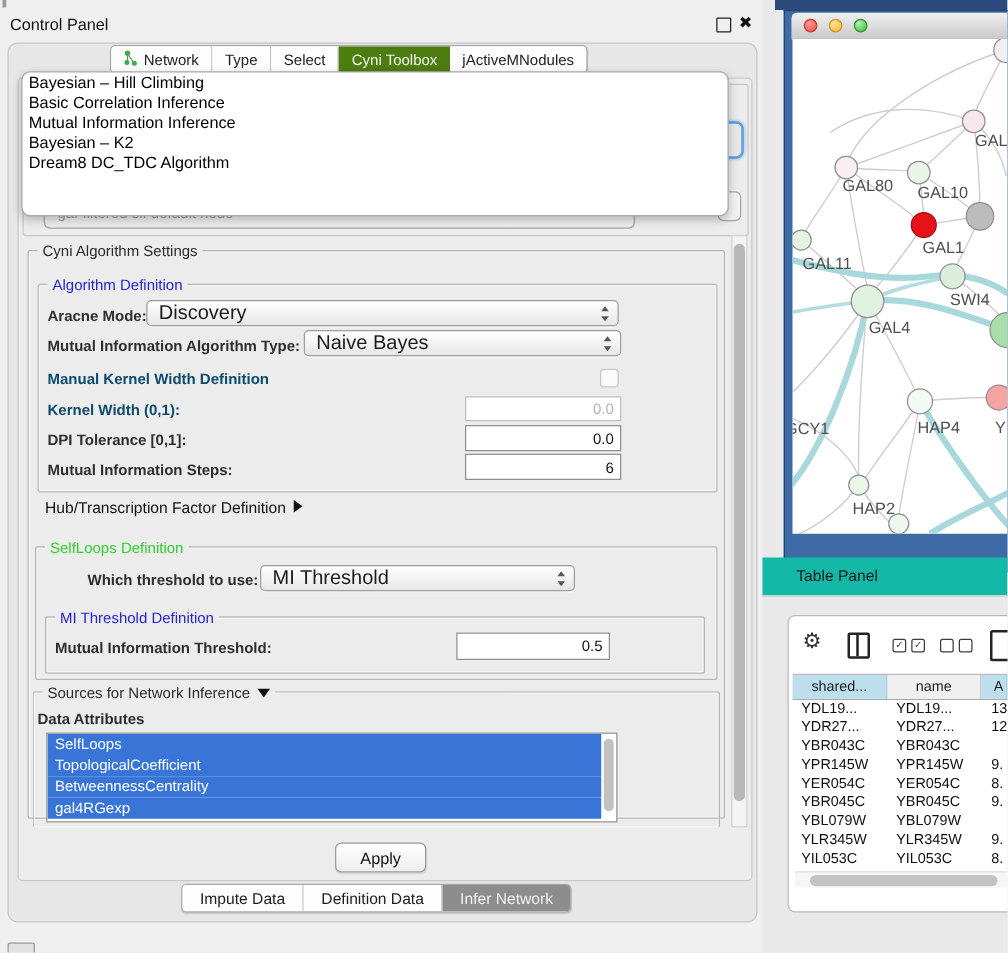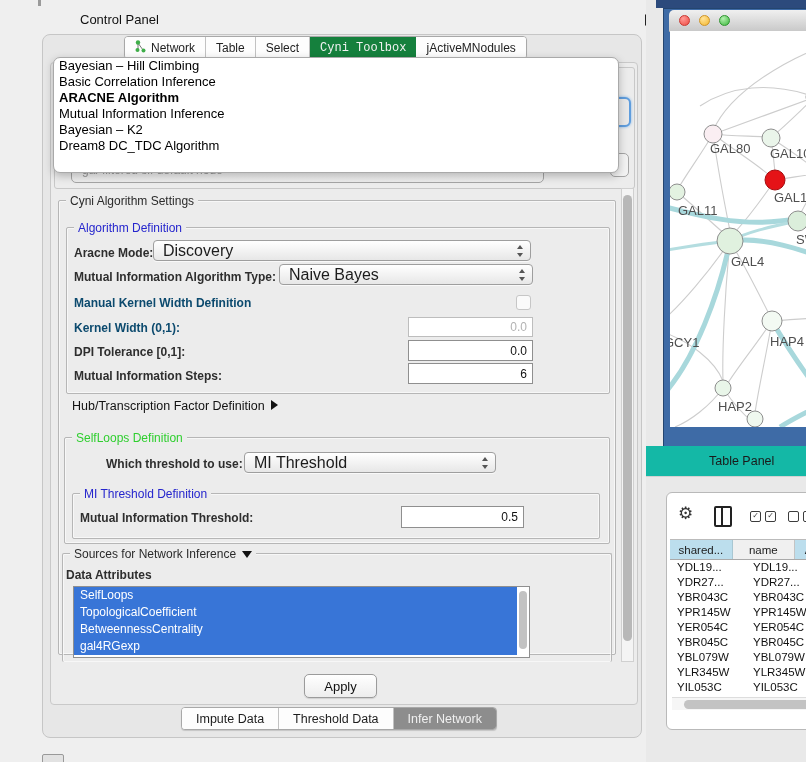--- a/index.html
+++ b/index.html
@@ -2,38 +2,38 @@
 <html><head>
 <meta charset="utf-8">
 <style>
   html,body{margin:0;padding:0;}
   body{
     width:806px;height:762px;position:relative;overflow:hidden;
     background:#efefef;
     font-family:"Liberation Sans","DejaVu Sans",sans-serif;
     -webkit-font-smoothing:antialiased;
   }
-  .abs{position:absolute;margin-left:36px;}
+  .abs{position:absolute;}
 
   
   .cp-titlebar{left:0;top:8;width:610px;height:26px;}
   .cp-title{left:8px;top:12px;font-size:13px;color:#111;}
   .cp-float{left:573px;top:14px;width:10px;height:10px;border:1.5px solid #222;border-radius:1px;}
   .cp-close{left:591px;top:10px;font-size:13px;font-weight:bold;color:#111;}
 
   .cp-body{left:6px;top:34px;width:598px;height:702px;background:#e7e7e7;
     border:1px solid #c6c6c6;border-radius:8px;}
 
   
   .tabrow{left:88px;top:36px;height:21px;display:flex;border:1px solid #a8a8a8;border-radius:4px;
     overflow:hidden;background:#fff;box-shadow:0 1px 1px rgba(0,0,0,.15);}
   .tab{display:flex;align-items:center;justify-content:center;font-size:12px;color:#222;
     background:#fdfdfd;border-right:1px solid #c2c2c2;padding:0 10px;white-space:nowrap;}
   .tab:last-child{border-right:none;}
-  .tab.sel{background:#15803d;color:#f2f2f2;border-right:none;font-family:Liberation Mono, monospace;}
+  .tab.sel{background:#4d7c0f;color:#f2f2f2;border-right:none;}
   .tab .net-ico{margin-right:5px;}
 
   
   .settings-outer{left:14px;top:62px;width:586px;height:641px;background:#ececec;
     border:1px solid #c9c9c9;border-radius:4px;}
   .subpanelA{left:18px;top:67px;width:579px;height:120px;background:#ececec;border:1px solid #c8c8c8;border-radius:3px;}
   .hidden-combo{left:35px;top:156px;width:473px;height:27px;border:1px solid #a5a5a5;border-radius:5px;
     background:linear-gradient(#ffffff,#ececec);color:#9a9a9a;font-size:12px;line-height:27px;padding-left:10px;box-sizing:border-box;}
   .focus-ring{left:572px;top:97px;width:19px;height:26px;border:2px solid #5f9ddd;border-radius:6px;
     box-shadow:0 0 3px #7fb4e8;background:#e8e8e8;}
@@ -109,21 +109,21 @@
   .table-panel-title{left:637px;top:465px;font-size:12.5px;color:#1a1a1a;}
 
   .table-box{left:630px;top:492px;width:190px;height:236px;background:#fff;border:1px solid #b9b9b9;border-radius:6px;}
   .gear{left:642px;top:503px;font-size:17px;color:#333;}
   .col-ico{left:678px;top:506px;width:14px;height:17px;border:2px solid #222;border-radius:2px;}
   .col-ico:before{content:"";position:absolute;left:5px;top:0;width:2px;height:17px;background:#222;}
   .pair{display:flex;gap:4px;}
   .pair .bx{width:9px;height:9px;border:1.5px solid #3c3c3c;border-radius:2px;font-size:8px;line-height:8px;color:#3c3c3c;text-align:center;}
   .file-ico{left:792px;top:504px;width:16px;height:21px;border:2px solid #222;border-radius:2px;background:#fff;}
 
-  .thead{left:634px;top:539px;width:144px;height:21px;display:flex;border-top:1px solid #bbb;border-bottom:1px solid #aaa;box-sizing:border-box;justify-content:center;}
+  .thead{left:634px;top:539px;width:172px;height:21px;display:flex;border-top:1px solid #bbb;border-bottom:1px solid #aaa;box-sizing:border-box;justify-content:center;}
   .th{font-size:11.5px;color:#1c1c1c;display:flex;align-items:center;justify-content:center;border-right:1px solid #a9c7d2;box-sizing:border-box;}
   .th.blue{background:#bcdeed;}
   .th.plain{background:#f0f0f0;border-right:1px solid #c4c4c4;}
   .trows{left:634px;top:560px;width:172px;height:137px;overflow:hidden;}
   .trow{display:flex;height:15px;line-height:15px;font-size:11.5px;color:#111;}
   .td{padding-left:7px;box-sizing:border-box;white-space:nowrap;overflow:hidden;}
   .hscroll{left:636px;top:697px;width:170px;height:12px;background:#f6f6f6;border-top:1px solid #ddd;}
   .hthumb{position:absolute;left:12px;top:1.5px;width:150px;height:9px;background:#c3c3c3;border-radius:5px;}
 
   svg text{font-family:"Liberation Sans","DejaVu Sans",sans-serif;}
@@ -148,21 +148,21 @@
         <line x1="3" y1="3" x2="8" y2="10" stroke="#7a7a7a" stroke-width="1"></line>
         <line x1="3" y1="3" x2="3" y2="10" stroke="#7a7a7a" stroke-width="1"></line>
         <circle cx="3" cy="2.5" r="2.2" fill="#3fae49"></circle>
         <circle cx="2.5" cy="10" r="2" fill="#3fae49"></circle>
         <circle cx="8.5" cy="10.5" r="2" fill="#3fae49"></circle>
       </svg>
     </span>
     <span>Network</span>
   </div>
   <div class="tab">
-      <span>Table</span>
+      <span>Type</span>
     </div>
   <div class="tab">
       <span>Select</span>
     </div>
   <div class="tab sel">
       <span>Cyni Toolbox</span>
     </div>
   <div class="tab">
       <span>jActiveMNodules</span>
     </div>
@@ -171,21 +171,20 @@
 <div class="abs settings-outer"></div>
 <div class="abs subpanelA"></div>
 <div class="abs hidden-combo">gal-filtered sif default node</div>
 <div class="abs focus-ring"></div>
 <div class="abs gray-corner"></div>
 
 <div class="abs popup">
   <div id="algo-list">
       <div class="popup-item">Bayesian – Hill Climbing</div>
       <div class="popup-item">Basic Correlation Inference</div>
-      <div class="popup-item bold">ARACNE Algorithm</div>
       <div class="popup-item">Mutual Information Inference</div>
       <div class="popup-item">Bayesian – K2</div>
       <div class="popup-item">Dream8 DC_TDC Algorithm</div>
     </div>
 </div>
 
 <div class="abs group" style="left:22px;top:200px;width:556px;height:453px;">
   <span class="group-label gl-black">Cyni Algorithm Settings</span>
 </div>
 
@@ -249,21 +248,21 @@
     <div class="vthumb"></div>
   </div>
 
 <div class="abs apply-btn">Apply</div>
 
 <div class="abs btabrow">
   <div class="btab">
       <span>Impute Data</span>
     </div>
   <div class="btab">
-      <span>Threshold Data</span>
+      <span>Definition Data</span>
     </div>
   <div class="btab sel">
       <span>Infer Network</span>
     </div>
 </div>
 
 <div class="abs corner-btn"></div>
 
 <div class="abs right-bg"></div>
 <div class="abs navy-strip"></div>

